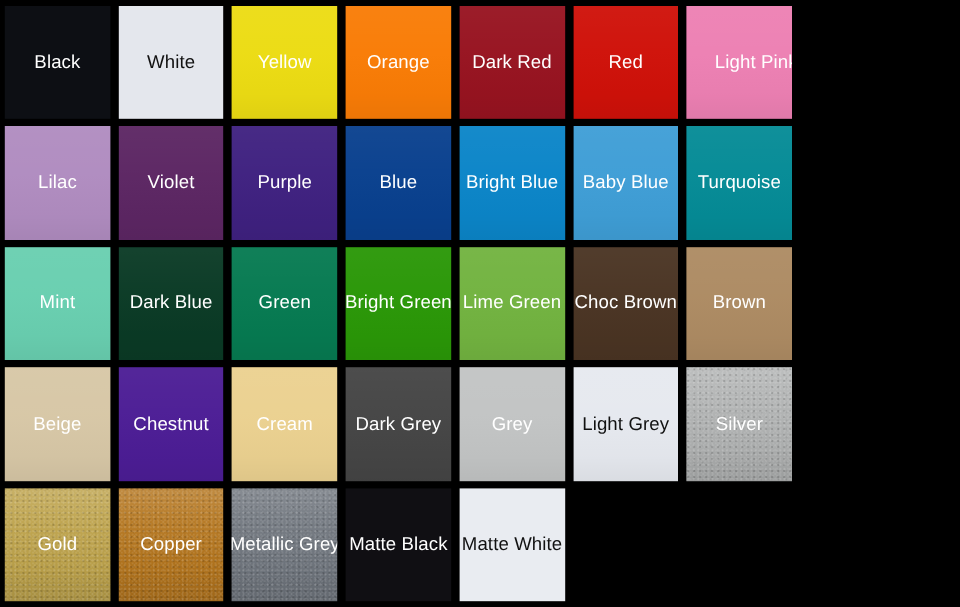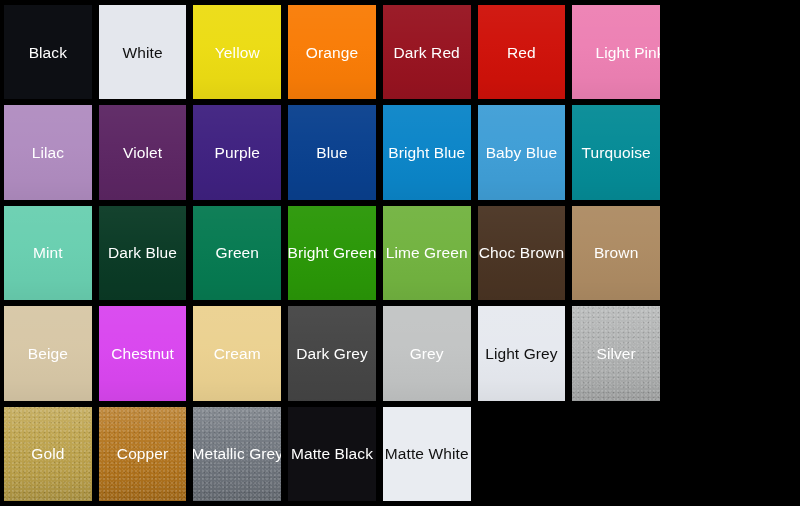--- a/index.html
+++ b/index.html
@@ -143,21 +143,21 @@
     </div>
     <div class="swatch sheen" style="background: rgb(74, 52, 35);">
       <span class="swatch-label" style="color: rgb(255, 255, 255);">Choc Brown</span>
     </div>
     <div class="swatch sheen" style="background: rgb(173, 139, 99);">
       <span class="swatch-label" style="color: rgb(255, 255, 255);">Brown</span>
     </div>
     <div class="swatch sheen" style="background: rgb(215, 199, 166);">
       <span class="swatch-label" style="color: rgb(255, 255, 255);">Beige</span>
     </div>
-    <div class="swatch sheen" style="background: #d946ef;">
+    <div class="swatch sheen" style="background: #4c1d95;">
       <span class="swatch-label" style="color: rgb(255, 255, 255);">Chestnut</span>
     </div>
     <div class="swatch sheen" style="background: rgb(235, 209, 144);">
       <span class="swatch-label" style="color: rgb(255, 255, 255);">Cream</span>
     </div>
     <div class="swatch sheen" style="background: rgb(69, 69, 69);">
       <span class="swatch-label" style="color: rgb(255, 255, 255);">Dark Grey</span>
     </div>
     <div class="swatch sheen" style="background: rgb(194, 196, 196);">
       <span class="swatch-label" style="color: rgb(255, 255, 255);">Grey</span>

